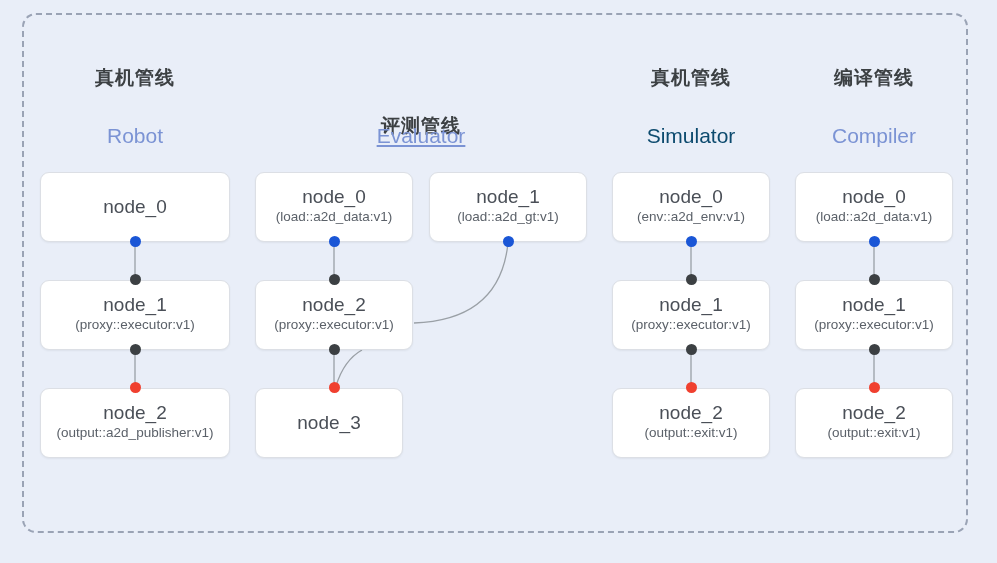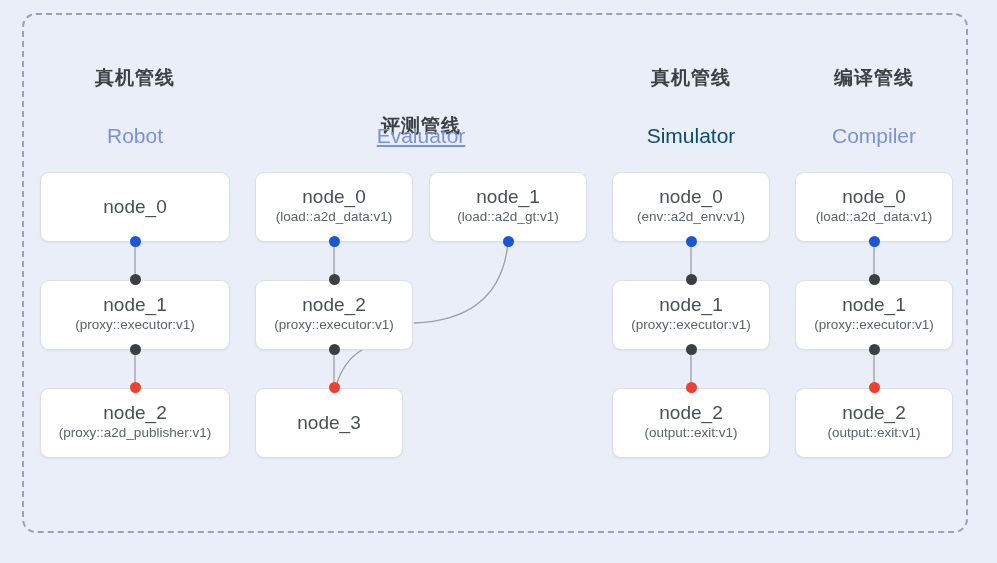--- a/index.html
+++ b/index.html
@@ -117,21 +117,21 @@
       </div>
       <div class="port port-blue" style="left: 129.5px; top: 235.5px; background: rgb(26, 86, 214);"></div>
       <div class="node" style="left: 40px; top: 280px; width: 190px; height: 70px;">
         <div class="node-title">node_1</div>
         <div class="node-sub">(proxy::executor:v1)</div>
       </div>
       <div class="port port-black" style="left: 129.5px; top: 273.5px; background: rgb(60, 64, 67);"></div>
       <div class="port port-black" style="left: 129.5px; top: 343.5px; background: rgb(60, 64, 67);"></div>
       <div class="node" style="left: 40px; top: 388px; width: 190px; height: 70px;">
         <div class="node-title">node_2</div>
-        <div class="node-sub">(proxy::a2d_publisher:v1)</div>
+        <div class="node-sub">(output::a2d_publisher:v1)</div>
       </div>
       <div class="port port-red" style="left: 129.5px; top: 381.5px; background: rgb(240, 64, 47);"></div>
       <div class="col-title-cn" style="left: 271px; top: 65px; width: 300px; margin-top: 48px;">评测管线</div>
       <div class="col-title-en" style="left: 271px; top: 124px; width: 300px; color: rgb(123, 147, 212); text-decoration: underline;">Evaluator</div>
       <div class="node" style="left: 255px; top: 172px; width: 158px; height: 70px;">
         <div class="node-title">node_0</div>
         <div class="node-sub">(load::a2d_data:v1)</div>
       </div>
       <div class="port port-blue" style="left: 328.5px; top: 235.5px; background: rgb(26, 86, 214);"></div>
       <div class="node" style="left: 429px; top: 172px; width: 158px; height: 70px;">

